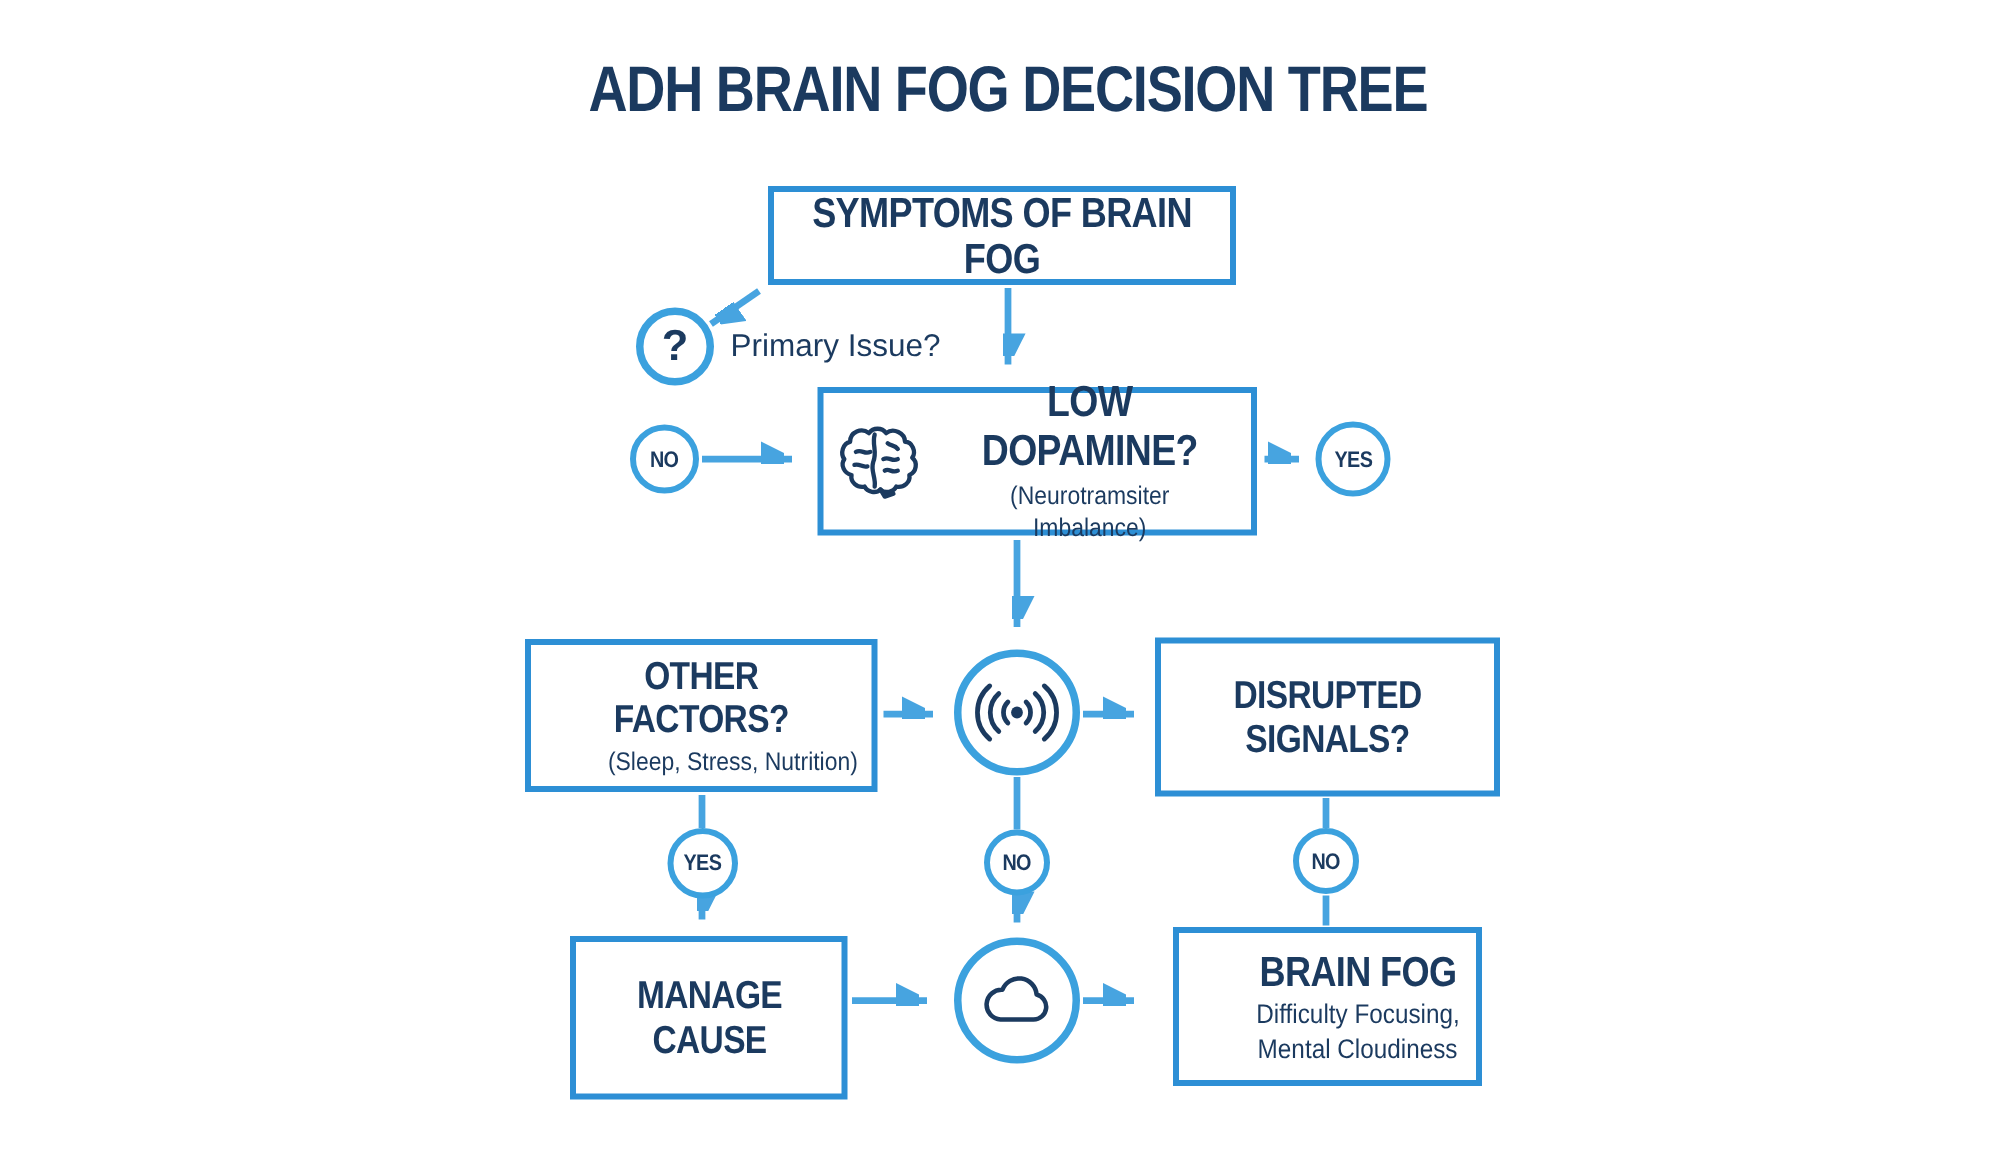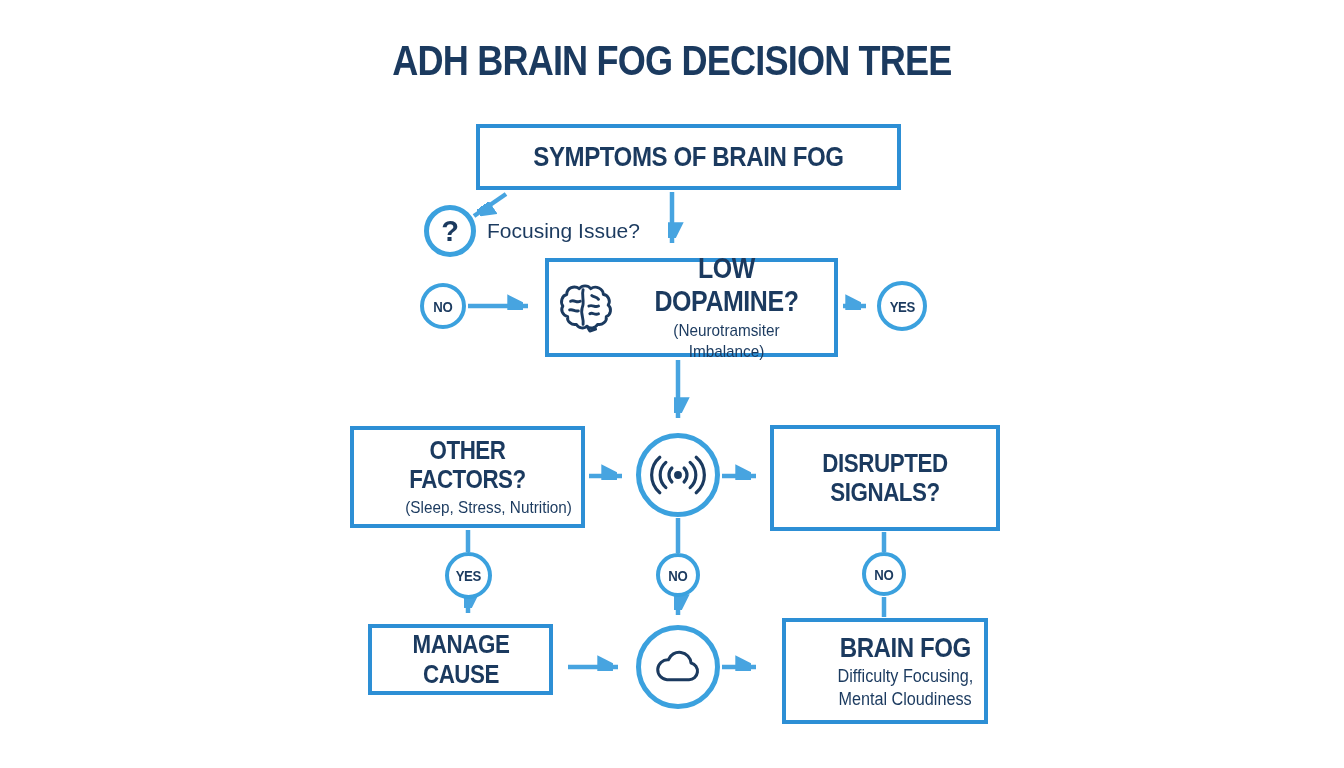--- a/index.html
+++ b/index.html
@@ -52,28 +52,28 @@
       <path d="M884,597 L884,617"></path>
       <path d="M568,667 L618,667" marker-end="url(#ah)"></path>
       <path d="M722,667 L756,667" marker-end="url(#ah)"></path>
     </g>
   </svg>
 
   <div class="title">
     <span>ADH BRAIN FOG DECISION TREE</span>
   </div>
 
-  <div class="box" style="left:476px;top:124px;width:425px;height:66px;">
+  <div class="box" style="left:512px;top:124px;width:312px;height:66px;">
     <span class="box-title cond" style="font-size:28px;">SYMPTOMS OF BRAIN FOG</span>
   </div>
 
   <div class="circle" style="left:424px;top:205px;width:52px;height:52px;border-width:5px;">
     <span class="qmark">?</span>
   </div>
-  <div class="side-label" style="left:487px;top:219px;">Focusing Issue?</div>
+  <div class="side-label" style="left:487px;top:219px;">Primary Issue?</div>
 
   <div class="circle" style="left:420px;top:283px;width:46px;height:46px;">
     <span class="circle-label">NO</span>
   </div>
 
   <div class="box" style="left:545px;top:258px;width:293px;height:99px;flex-direction:row;gap:12px;padding:0 8px;">
     <span class="icon-wrap">
       <svg width="58" height="52" viewBox="0 0 60 54" fill="none" stroke="#1b3a5f" stroke-width="3" stroke-linecap="round" stroke-linejoin="round">
         <path d="M23,7 C18,3 10,6 10,13 C5,14 3,21 6,25 C3,29 6,35 11,36 C10,41 15,45 20,44 C22,48 28,49 31,46 C34,49 40,48 42,44 C47,45 52,41 51,36 C56,34 57,27 53,24 C56,20 53,13 48,13 C48,7 40,3 35,7 C32,3 26,3 23,7 Z"></path>
         <path d="M27,8 C25,15 29,20 26,27 C24,33 28,38 27,44"></path>
@@ -123,21 +123,21 @@
   </div>
 
   <div class="circle" style="left:656px;top:553px;width:44px;height:44px;">
     <span class="circle-label">NO</span>
   </div>
 
   <div class="circle" style="left:862px;top:552px;width:44px;height:44px;">
     <span class="circle-label">NO</span>
   </div>
 
-  <div class="box" style="left:368px;top:624px;width:185px;height:71px;">
+  <div class="box" style="left:380px;top:624px;width:185px;height:109px;">
     <span class="box-title cond" style="max-width:130px;">MANAGE CAUSE</span>
   </div>
 
   <div class="circle big-circle" style="left:636px;top:625px;width:84px;height:84px;">
     <span class="icon-wrap">
       <svg width="54" height="40" viewBox="0 0 64 46" fill="none" stroke="#1b3a5f" stroke-width="3.6" stroke-linecap="round" stroke-linejoin="round">
         <path d="M19,38 L45,38 A10,10 0 0 0 47.5,18.3 A14,14 0 0 0 20.5,14.5 A11,11 0 0 0 19,38 Z"></path>
       </svg>
     </span>
   </div>

